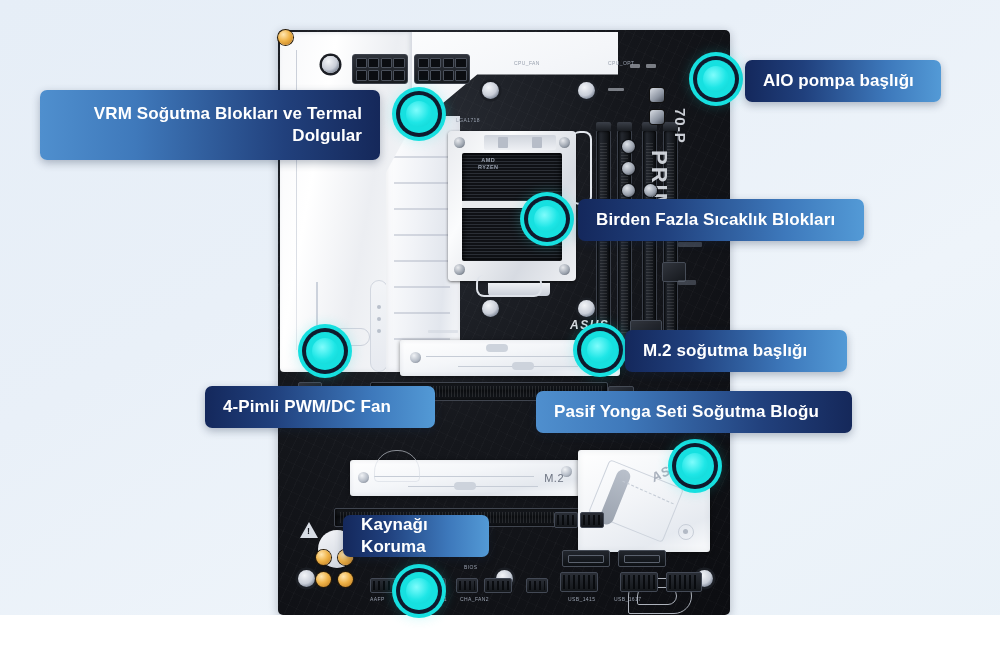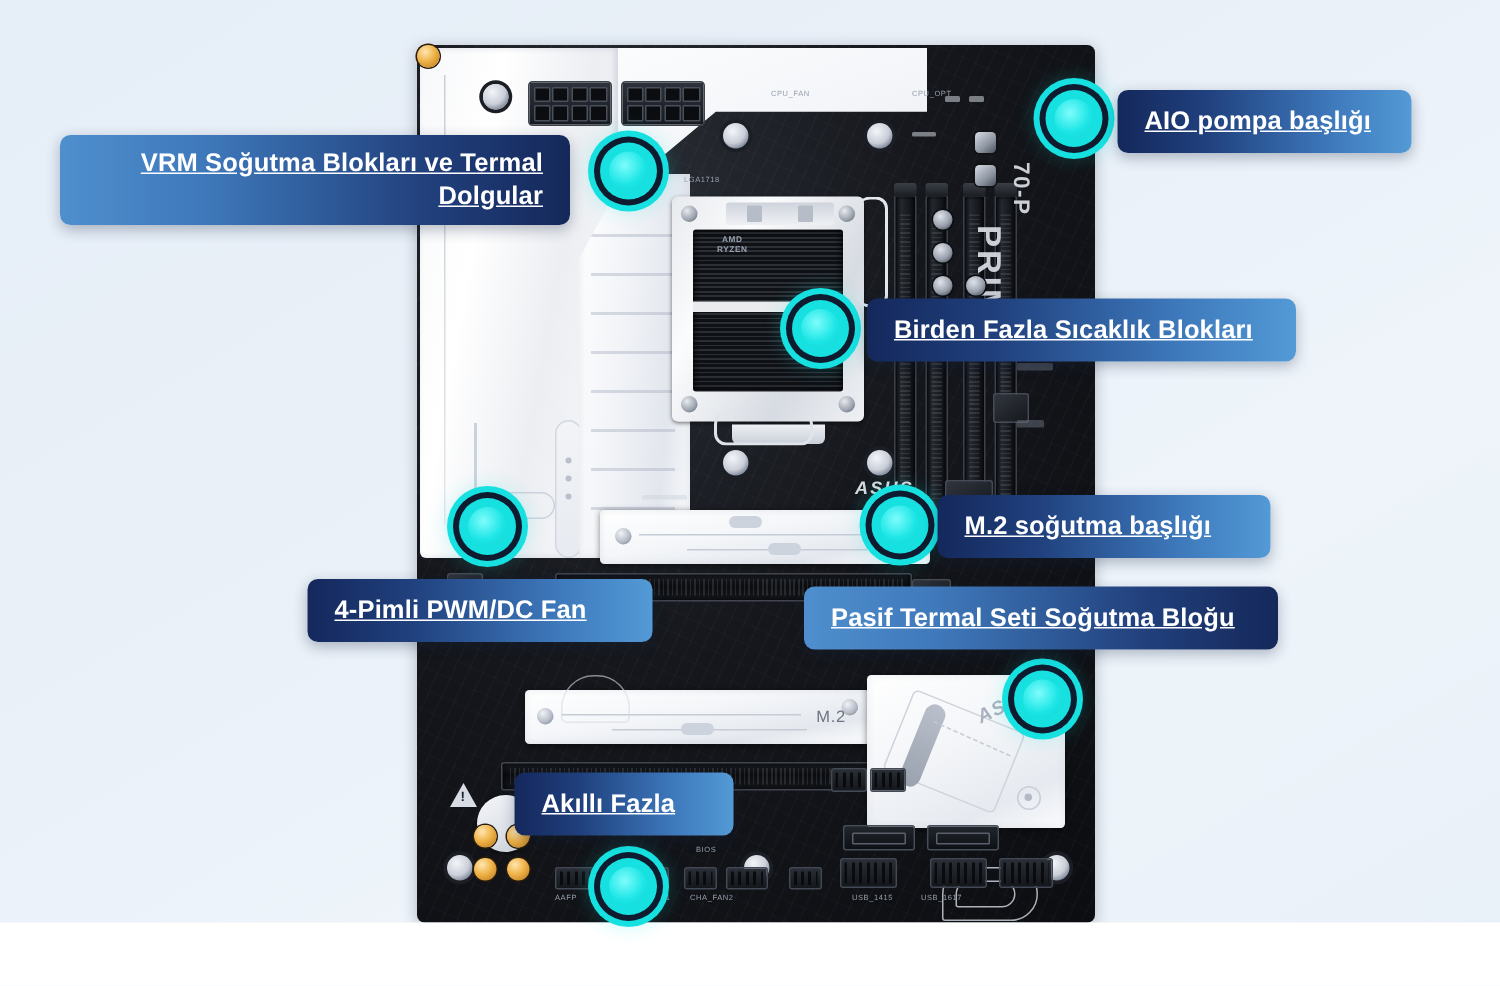--- a/index.html
+++ b/index.html
@@ -564,21 +564,20 @@
     color: #ffffff;
     font-weight: 700;
     letter-spacing: .1px;
     border-radius: 7px;
     box-shadow: 0 3px 9px rgba(20,35,65,.30);
     display: flex;
     align-items: center;
     box-sizing: border-box;
     z-index: 50;
     line-height: 1.32;
-    text-decoration: underline;
   }
   .grad-ltr { background: linear-gradient(90deg, #4f8fce 0%, #3f79bb 28%, #21407c 72%, #15285a 100%); }
   .grad-rtl { background: linear-gradient(90deg, #14285c 0%, #20407d 30%, #3d78bb 72%, #539ad6 100%); }
 
   
   .footer-strip {
     position: absolute;
     left: 0; bottom: 0;
     width: 1000px; height: 42px;
     background: #ffffff;
@@ -787,37 +786,37 @@
       </div>
       <div class="marker" style="left: 676px; top: 447px;">
         <i></i>
       </div>
       <div class="marker" style="left: 400px; top: 572px;">
         <i></i>
       </div>
     </div>
 
   <div id="callouts-layer">
-      <div class="callout grad-ltr" style="left: 40px; top: 90px; width: 340px; height: 60px; font-size: 17px; padding: 0px 18px; justify-content: flex-end; text-align: right;">
+      <div class="callout grad-ltr" style="left: 40px; top: 90px; width: 340px; height: 70px; font-size: 17px; padding: 0px 18px; justify-content: flex-end; text-align: right;">
         <span>VRM Soğutma Blokları ve Termal Dolgular</span>
       </div>
       <div class="callout grad-rtl" style="left: 745px; top: 60px; width: 196px; height: 42px; font-size: 17px; padding: 0px 18px; justify-content: flex-start; text-align: left;">
         <span>AIO pompa başlığı</span>
       </div>
       <div class="callout grad-rtl" style="left: 578px; top: 199px; width: 286px; height: 42px; font-size: 17px; padding: 0px 18px; justify-content: flex-start; text-align: left;">
         <span>Birden Fazla Sıcaklık Blokları</span>
       </div>
       <div class="callout grad-rtl" style="left: 625px; top: 330px; width: 222px; height: 42px; font-size: 17px; padding: 0px 18px; justify-content: flex-start; text-align: left;">
         <span>M.2 soğutma başlığı</span>
       </div>
       <div class="callout grad-rtl" style="left: 205px; top: 386px; width: 230px; height: 42px; font-size: 17px; padding: 0px 18px; justify-content: flex-start; text-align: center;">
         <span>4-Pimli PWM/DC Fan</span>
       </div>
       <div class="callout grad-ltr" style="left: 536px; top: 391px; width: 316px; height: 42px; font-size: 17px; padding: 0px 18px; justify-content: flex-start; text-align: left;">
-        <span>Pasif Termal Seti Soğutma Bloğu</span>
+        <span>Pasif Yonga Seti Soğutma Bloğu</span>
       </div>
       <div class="callout grad-rtl" style="left: 343px; top: 515px; width: 146px; height: 42px; font-size: 17px; padding: 0px 18px; justify-content: flex-start; text-align: left;">
-        <span>Akıllı Fazla</span>
+        <span>Kaynağı Koruma</span>
       </div>
     </div>
 
   <div class="footer-strip"></div>
 </div>
 
 </body></html>

